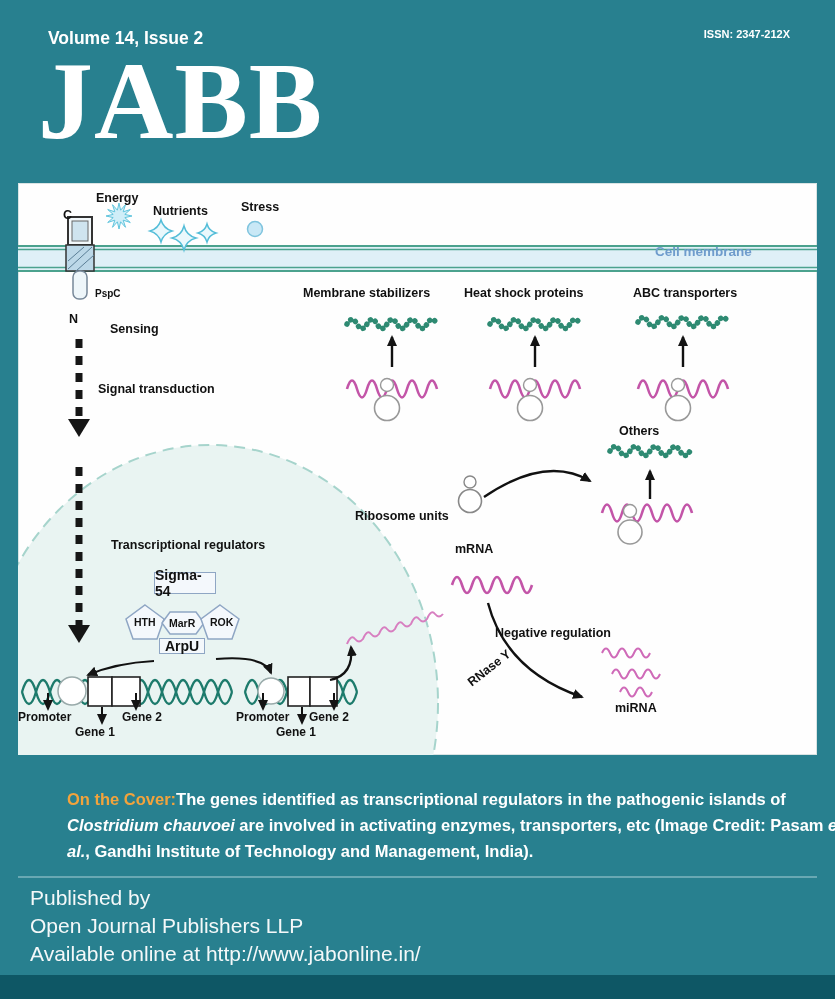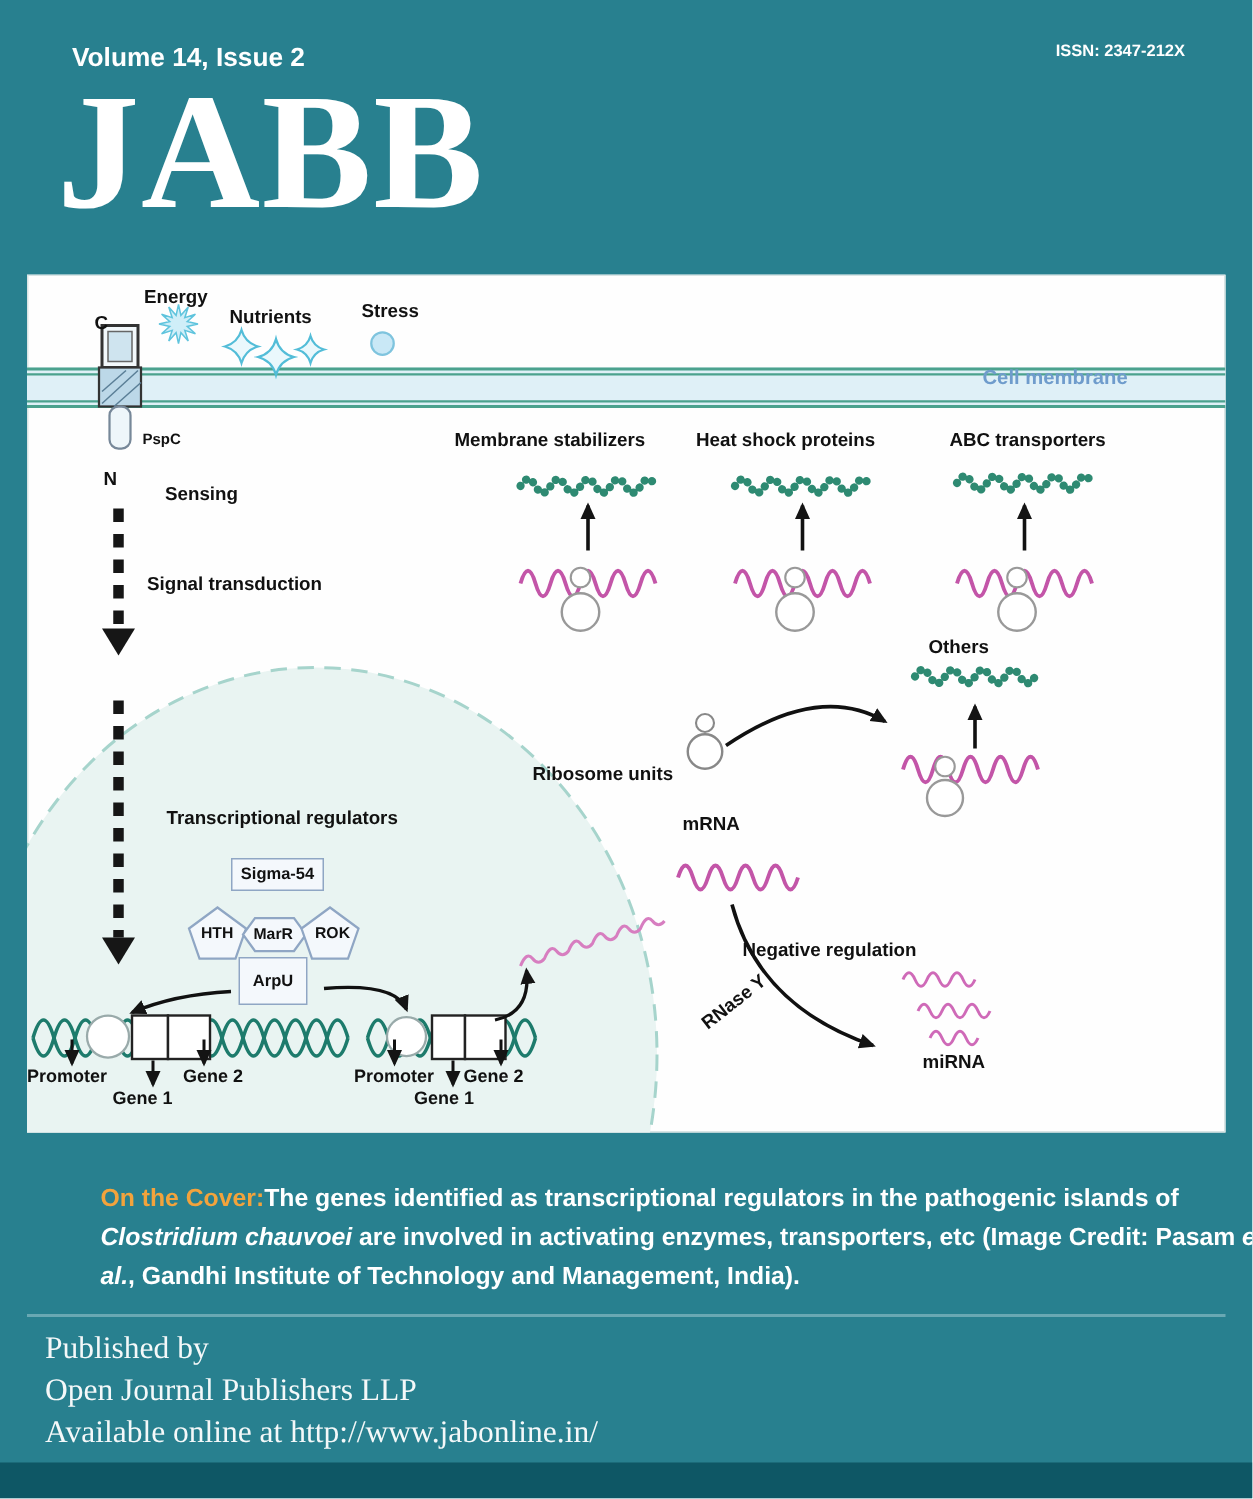--- a/index.html
+++ b/index.html
@@ -21,33 +21,33 @@
     background:#FEFEFE; box-shadow:0 0 0 1px #d9e4e4 inset;
   }
   .panel svg.art { position:absolute; left:0; top:0; width:799px; height:572px; }
   .dlab { position:absolute; font-weight:bold; font-size:12.5px; color:#111; white-space:nowrap; }
   .dlab.sm { font-size:10.5px; }
   .dlab.sm2 { font-size:12px; }
   .dlab.mem { color:#6F9CCC; font-size:13.5px; }
   .reg-box {
     position:absolute; background:#F4F8FC; border:1.5px solid #8FA6C4;
     display:flex; align-items:center; justify-content:center;
-    font-weight:bold; font-size:11px; color:#111; box-sizing:border-box;
+    font-weight:bold; font-size:14px; color:#111; box-sizing:border-box;
   }
   
   .cover-note {
     position:absolute; left:30px; top:786px; width:782px;
     color:#ffffff; font-weight:bold; font-size:16.5px; line-height:26px;margin-left:37px;
   }
   .cover-note .orange { color:#F2A33C; }
   .cover-note .it { font-style:italic; }
   .divider { position:absolute; left:18px; top:876px; width:799px; height:2px; background:#69A8B3; }
   .publisher {
     position:absolute; left:30px; top:884px; color:#F4F8F9;
-    font-family:Liberation Serif, serif; font-size:21px; line-height:28px; font-weight:400;
+    font-family:Liberation Sans, sans-serif; font-size:21px; line-height:28px; font-weight:400;
   }
   .footer-strip { position:absolute; left:0; bottom:0; width:835px; height:24px; background:#0E5765; }
 </style>
 </head>
 <body>
 
 <div class="page">
 
   <div class="hdr-vol">Volume 14, Issue 2</div>
   <div class="hdr-issn">ISSN: 2347-212X</div>
@@ -194,21 +194,21 @@
     <div class="dlab" style="left:92px;top:139px">Sensing</div>
     <div class="dlab" style="left:80px;top:199px">Signal transduction</div>
     <div class="dlab" style="left:93px;top:355px">Transcriptional regulators</div>
 
     <div class="reg-box" style="left:136px;top:389px;width:62px;height:22px">
       <span>Sigma-54</span>
     </div>
     <div class="dlab sm" style="left:116px;top:433px">HTH</div>
     <div class="dlab sm" style="left:151px;top:434px">MarR</div>
     <div class="dlab sm" style="left:192px;top:433px">ROK</div>
-    <div class="reg-box" style="left:141px;top:455px;width:46px;height:32px">
+    <div class="reg-box" style="left:141px;top:455px;width:46px;height:16px">
       <span>ArpU</span>
     </div>
 
     <div class="dlab sm2" style="left:0px;top:527px">Promoter</div>
     <div class="dlab sm2" style="left:57px;top:542px">Gene 1</div>
     <div class="dlab sm2" style="left:104px;top:527px">Gene 2</div>
     <div class="dlab sm2" style="left:218px;top:527px">Promoter</div>
     <div class="dlab sm2" style="left:258px;top:542px">Gene 1</div>
     <div class="dlab sm2" style="left:291px;top:527px">Gene 2</div>
 

